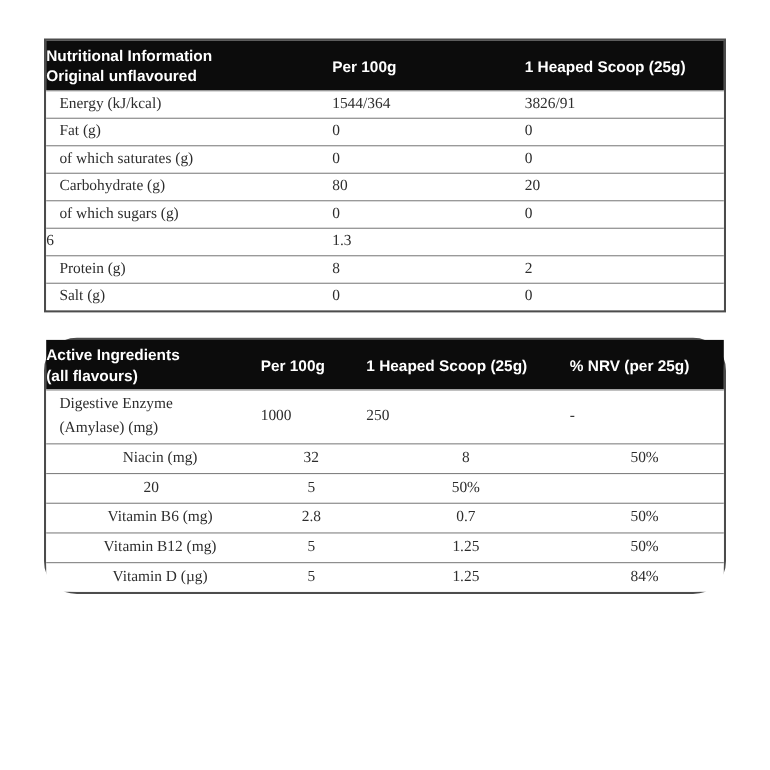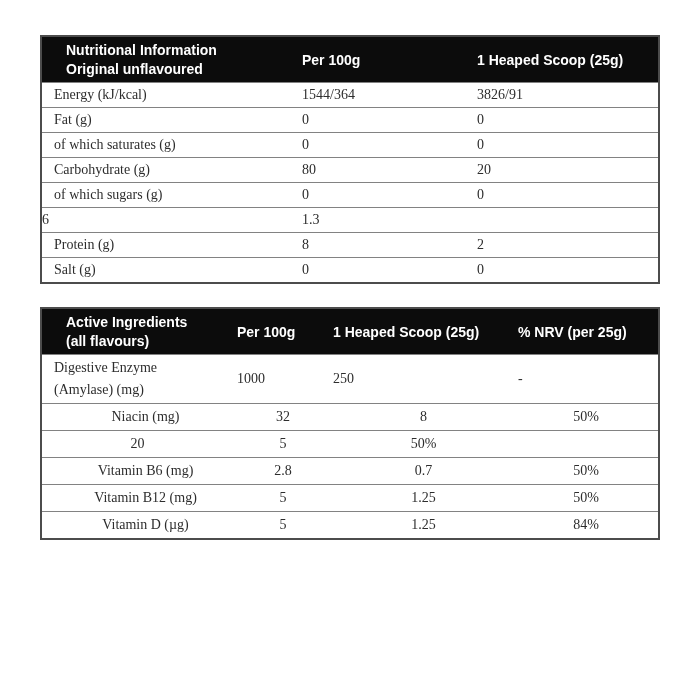--- a/index.html
+++ b/index.html
@@ -20,36 +20,36 @@
   }
   .data-table {
     position: absolute;
     left: 40px;
     width: 620px;
     border: 2px solid #4c4c4c;
     box-sizing: border-box;
     background: #ffffff;
   }
   #nutrition-table { top: 35px; }
-  #ingredients-table { top: 307px; }
+  #ingredients-table { top: 307px; border-radius: 30px; }
 
   .tbl-header {
     background: #0c0c0c;
     color: #ffffff;
     height: 45px;
     display: grid;
     align-items: center;
     font-weight: bold;
     font-size: 14px;
   }
   .t1-cols { grid-template-columns: 260px 175px 1fr; }
   .t2-cols { grid-template-columns: 195px 96px 185px 1fr; }
 
   .title-cell {
-    padding-left: 24px;
+    padding-left: 0;
     line-height: 1.3;
   }
   .title-cell .line { display: block; }
 
   .tbl-row {
     display: grid;
     align-items: center;
     font-size: 14px;
     color: #2d2d2d;
     border-top: 1px solid #828282;

